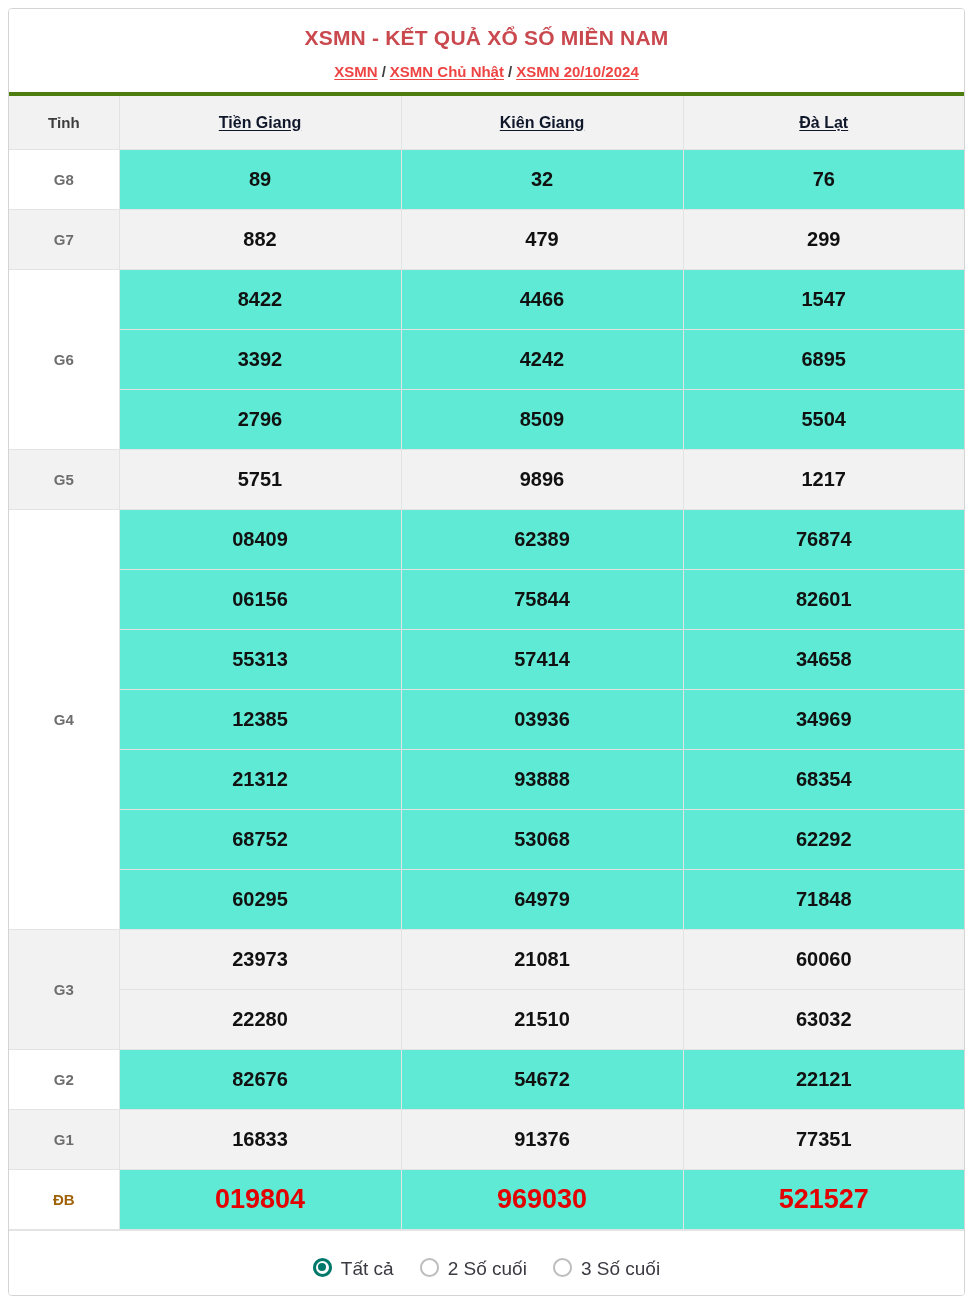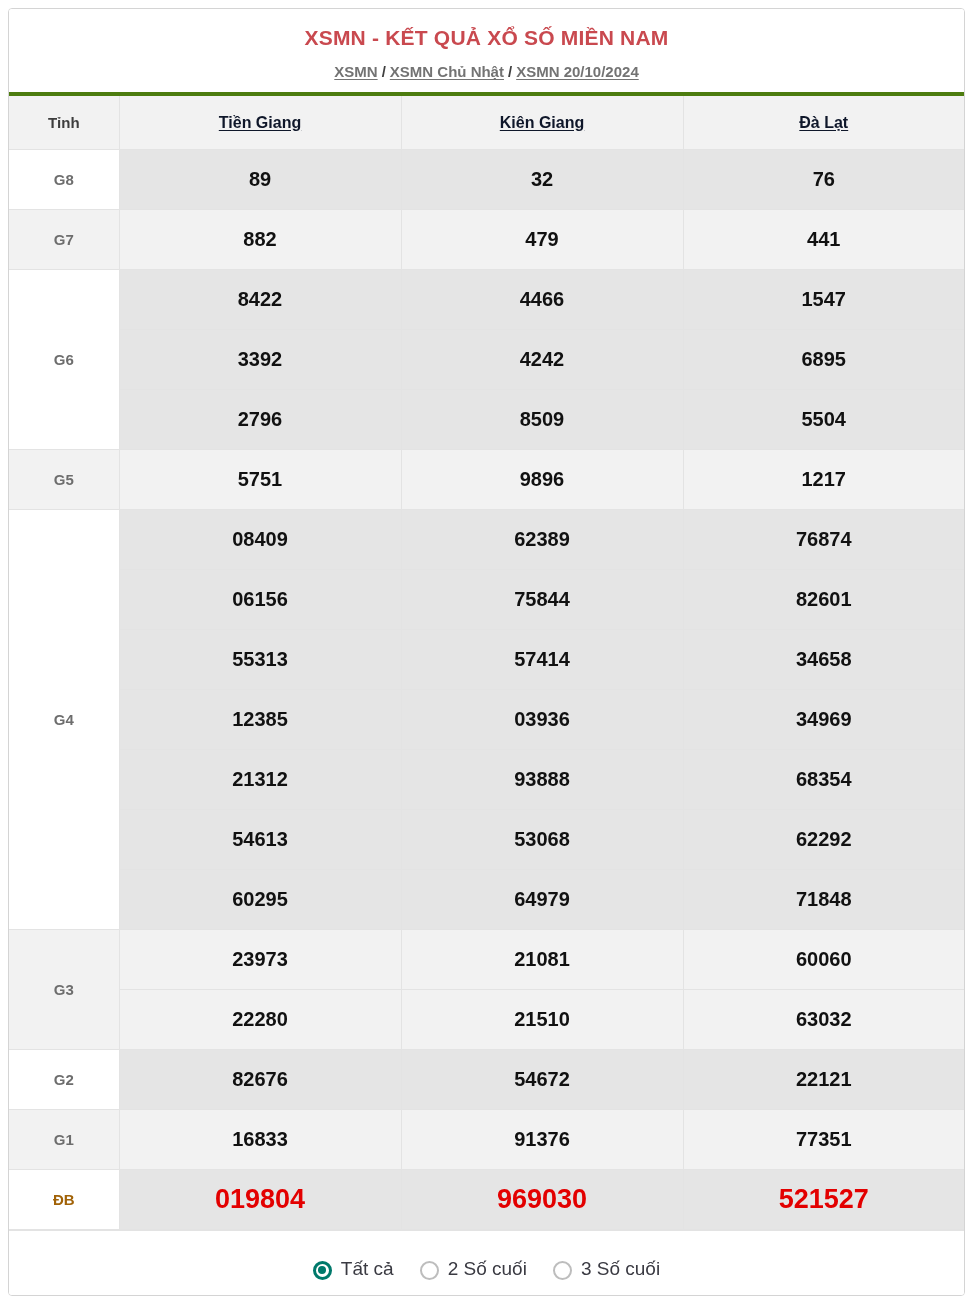--- a/index.html
+++ b/index.html
@@ -44,21 +44,21 @@
     margin: 0 0 13px 0;
   }
 
   .breadcrumb {
     font-size: 15px;
     font-weight: bold;
     color: #3f3f3f;
     line-height: 1.2;
   }
   .breadcrumb a {
-    color: #737373;
+    color: #ef4444;
     text-decoration: underline;
     text-underline-offset: 2px;
   }
   .breadcrumb .sep {
     color: #3f3f3f;
     margin: 0 4px;
     font-weight: bold;
   }
 
   
@@ -117,21 +117,21 @@
     background: inherit;
   }
 
   td.num-cell {
     font-size: 20px;
     font-weight: bold;
     color: #111111;
     height: 59px;
   }
 
-  tr.band-white > td { background: #e5e5e5; }
+  tr.band-white > td { background: #5eead4; }
   tr.band-gray  > td { background: #f2f2f2; }
 
   td.prov-cell.band-white { background: #ffffff; }
   td.prov-cell.band-gray  { background: #f2f2f2; }
 
   
   td.prov-cell.db-label {
     color: #a16207;
     font-size: 15px;
   }
@@ -145,21 +145,21 @@
     height: 75px;
     display: flex;
     align-items: center;
     justify-content: center;
     gap: 26px;
     background: #ffffff;
     border-top: 1px solid #e3e3e3;
   }
   .radio-opt {
     display: flex;
-    align-items: flex-end;
+    align-items: flex-start;
     gap: 9px;
     font-size: 19px;
     color: #3a3a42;
   }
   .radio-ring {
     width: 19px;
     height: 19px;
     border-radius: 50%;
     box-sizing: border-box;
     border: 2px solid #bdbdbd;
@@ -215,21 +215,21 @@
         <tr class="band-white">
           <td class="prov-cell band-white" rowspan="1">G8</td>
           <td class="num-cell">89</td>
           <td class="num-cell">32</td>
           <td class="num-cell">76</td>
         </tr>
         <tr class="band-gray">
           <td class="prov-cell band-gray" rowspan="1">G7</td>
           <td class="num-cell">882</td>
           <td class="num-cell">479</td>
-          <td class="num-cell">441</td>
+          <td class="num-cell">299</td>
         </tr>
         <tr class="band-white">
           <td class="prov-cell band-white" rowspan="3">G6</td>
           <td class="num-cell">8422</td>
           <td class="num-cell">4466</td>
           <td class="num-cell">1547</td>
         </tr>
         <tr class="band-white">
           <td class="num-cell">3392</td>
           <td class="num-cell">4242</td>
@@ -266,21 +266,21 @@
           <td class="num-cell">12385</td>
           <td class="num-cell">03936</td>
           <td class="num-cell">34969</td>
         </tr>
         <tr class="band-white">
           <td class="num-cell">21312</td>
           <td class="num-cell">93888</td>
           <td class="num-cell">68354</td>
         </tr>
         <tr class="band-white">
-          <td class="num-cell">54613</td>
+          <td class="num-cell">68752</td>
           <td class="num-cell">53068</td>
           <td class="num-cell">62292</td>
         </tr>
         <tr class="band-white">
           <td class="num-cell">60295</td>
           <td class="num-cell">64979</td>
           <td class="num-cell">71848</td>
         </tr>
         <tr class="band-gray">
           <td class="prov-cell band-gray" rowspan="2">G3</td>

